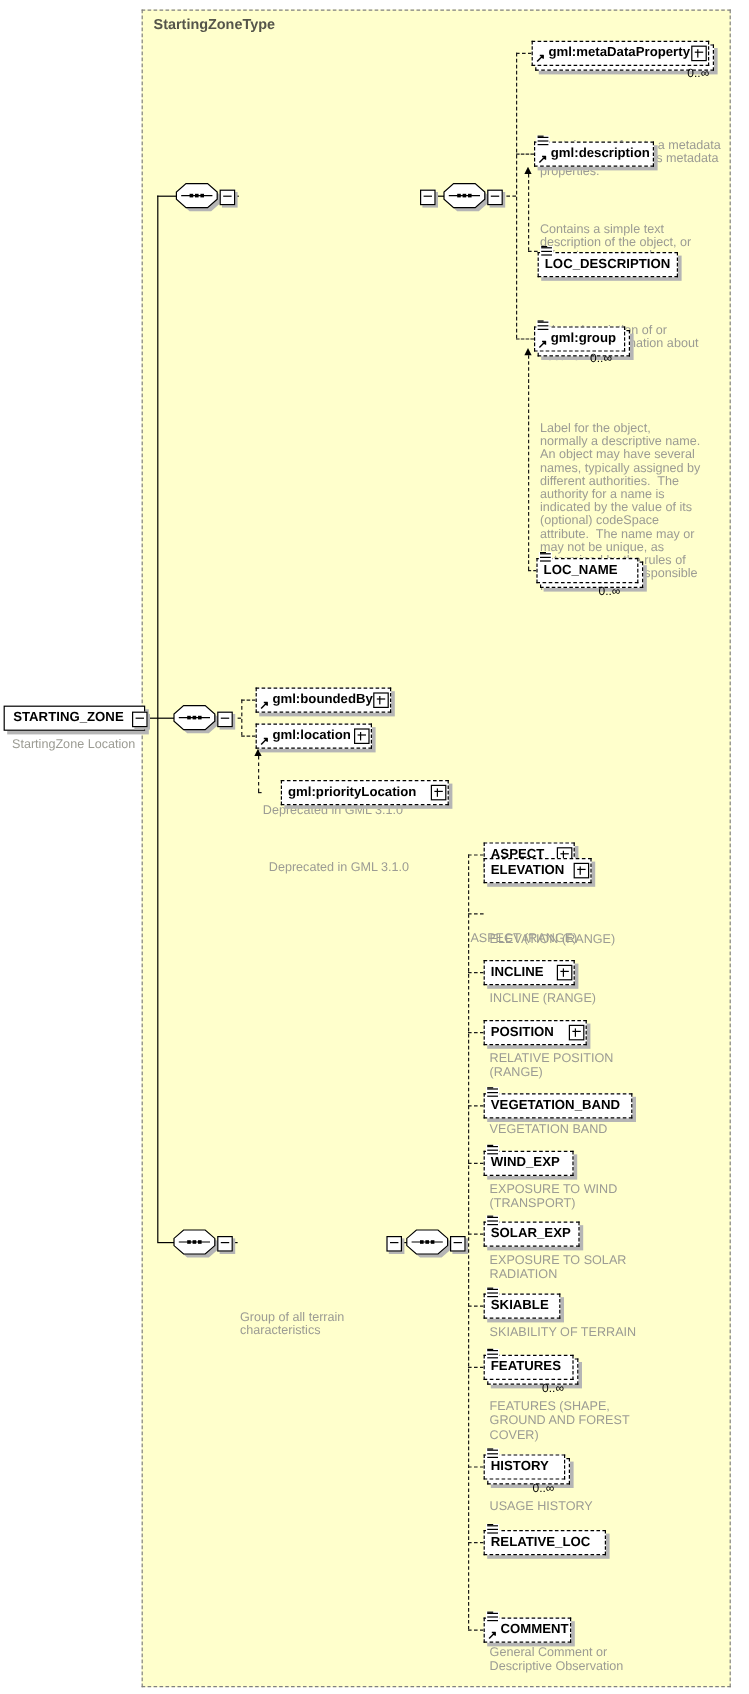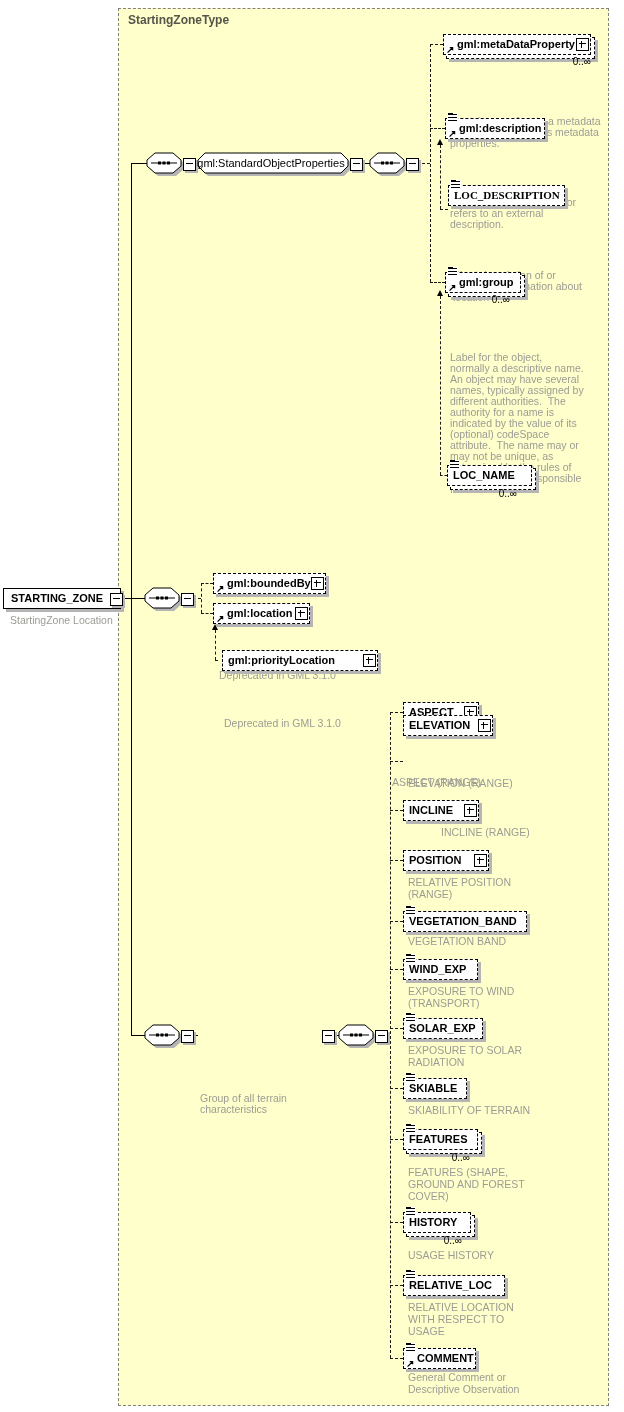--- a/index.html
+++ b/index.html
@@ -166,27 +166,20 @@
         <polygon points="13,5 31,5 39,12 39,18 31,25 13,25 5,18 5,12" fill="#b5b5b5"></polygon>
         <polygon points="10,2 28,2 36,9 36,15 28,22 10,22 2,15 2,9" fill="#fff" stroke="#000"></polygon>
         <line x1="6" y1="12" x2="32" y2="12" stroke="#000"></line>
         <rect x="13" y="10.5" width="3" height="3" fill="#000"></rect>
         <rect x="17.5" y="10.5" width="3" height="3" fill="#000"></rect>
         <rect x="22" y="10.5" width="3" height="3" fill="#000"></rect>
       </svg>
   </div>
   <span class="pm" style="left:375px;top:1030px;"></span>
 
-  <div class="group" style="left:196px;top:152px;">
-    <svg width="156" height="26">
-        <polygon points="12,4 148,4 155,11 155,17 148,24 12,24 5,17 5,11" fill="#b5b5b5"></polygon>
-        <polygon points="9,1 145,1 152,8 152,14 145,21 9,21 2,14 2,8" fill="#fff" stroke="#000"></polygon>
-      </svg>
-    <span class="glbl">gml:StandardObjectProperties</span>
-  </div>
   <span class="pm" style="left:350px;top:158px;"></span>
 
   <span class="pm" style="left:322px;top:1030px;"></span>
   <div class="annot" style="left:200px;top:1049px;">Group of all terrain
 characteristics</div>
 
   <div class="el multi hasref" style="left:443px;top:34px;width:148px;">
     <span class="ghost"></span>
     <span class="face"></span>
     <span class="ref-icon">↗</span>
@@ -202,21 +195,21 @@
     <span class="face"></span>
     <span class="lines-icon"></span>
     <span class="ref-icon">↗</span>
     <span class="lbl">gml:description</span>
   </div>
   <div class="annot" style="left:450px;top:142px;">Contains a simple text
 description of the object, or
 refers to an external
 description.</div>
 
-  <div class="el" style="left:448px;top:185px;width:117px;font-family:Liberation Serif, serif;">
+  <div class="el" style="left:448px;top:210px;width:117px;">
     <span class="face"></span>
     <span class="lines-icon"></span>
     <span class="lbl">LOC_DESCRIPTION</span>
   </div>
   <div class="annot" style="left:453px;top:226px;">Short description of or
 additional information about
 location</div>
 
   <div class="el multi hasref" style="left:445px;top:272px;width:76px;">
     <span class="ghost"></span>
@@ -256,21 +249,21 @@
   </div>
 
   <div class="el hasref" style="left:213px;top:603px;width:97px;">
     <span class="face"></span>
     <span class="ref-icon">↗</span>
     <span class="lbl">gml:location</span>
     <span class="pm plus"></span>
   </div>
   <div class="annot" style="left:219px;top:626px;">Deprecated in GML 3.1.0</div>
 
-  <div class="el" style="left:222px;top:650px;width:156px;">
+  <div class="el" style="left:234px;top:650px;width:140px;">
     <span class="face"></span>
     <span class="lbl">gml:priorityLocation</span>
     <span class="pm plus"></span>
   </div>
   <div class="annot" style="left:224px;top:674px;">Deprecated in GML 3.1.0</div>
 
   <div class="el" style="left:403px;top:702px;width:76px;">
     <span class="face"></span>
     <span class="lbl">ASPECT</span>
     <span class="pm plus"></span>
@@ -282,21 +275,21 @@
     <span class="lbl">ELEVATION</span>
     <span class="pm plus"></span>
   </div>
   <div class="caption" style="left:408px;top:777px;">ELEVATION (RANGE)</div>
 
   <div class="el" style="left:403px;top:800px;width:76px;">
     <span class="face"></span>
     <span class="lbl">INCLINE</span>
     <span class="pm plus"></span>
   </div>
-  <div class="caption" style="left:408px;top:826px;margin-left:33px;">INCLINE (RANGE)</div>
+  <div class="caption" style="left:408px;top:826px;">INCLINE (RANGE)</div>
 
   <div class="el" style="left:403px;top:850px;width:86px;">
     <span class="face"></span>
     <span class="lbl">POSITION</span>
     <span class="pm plus"></span>
   </div>
   <div class="caption" style="left:408px;top:876px;">RELATIVE POSITION
 (RANGE)</div>
 
   <div class="el" style="left:403px;top:911px;width:124px;">
@@ -347,23 +340,20 @@
     <span class="lbl">HISTORY</span>
   </div>
   <div class="occ" style="left:417px;top:1235px;width:45px;">0..∞</div>
   <div class="caption" style="left:408px;top:1249px;">USAGE HISTORY</div>
 
   <div class="el" style="left:403px;top:1275px;width:102px;">
     <span class="face"></span>
     <span class="lines-icon"></span>
     <span class="lbl">RELATIVE_LOC</span>
   </div>
-  <div class="caption" style="left:408px;top:1301px;">RELATIVE LOCATION
-WITH RESPECT TO
-USAGE</div>
 
   <div class="el hasref" style="left:403px;top:1348px;width:73px;">
     <span class="face"></span>
     <span class="lines-icon"></span>
     <span class="ref-icon">↗</span>
     <span class="lbl">COMMENT</span>
   </div>
   <div class="caption" style="left:408px;top:1371px;">General Comment or
 Descriptive Observation</div>
 

